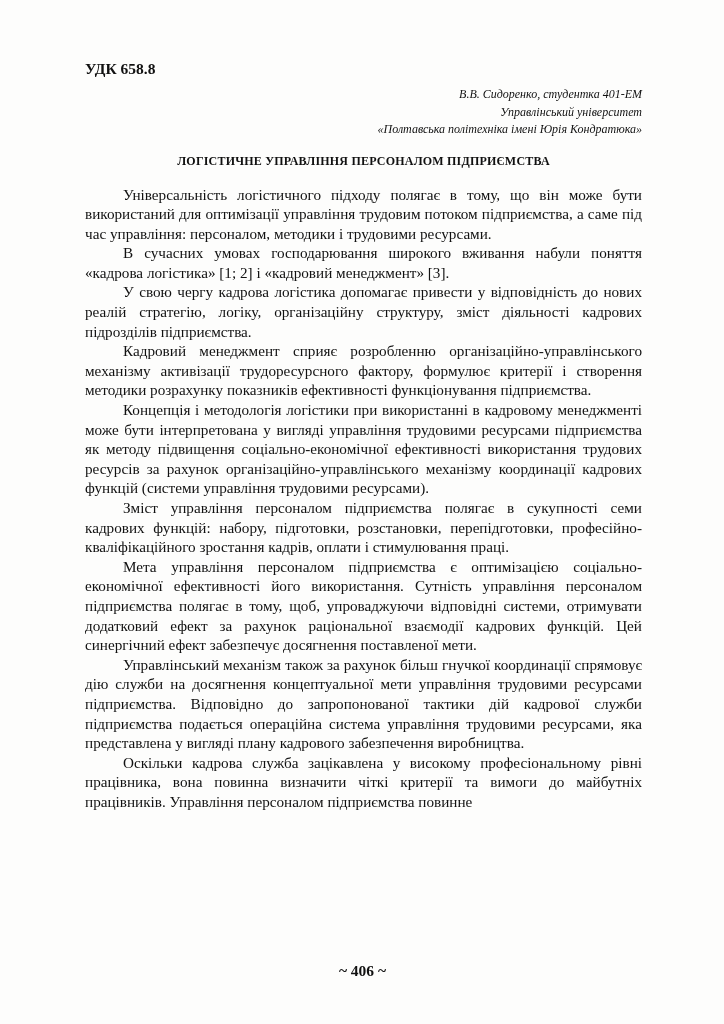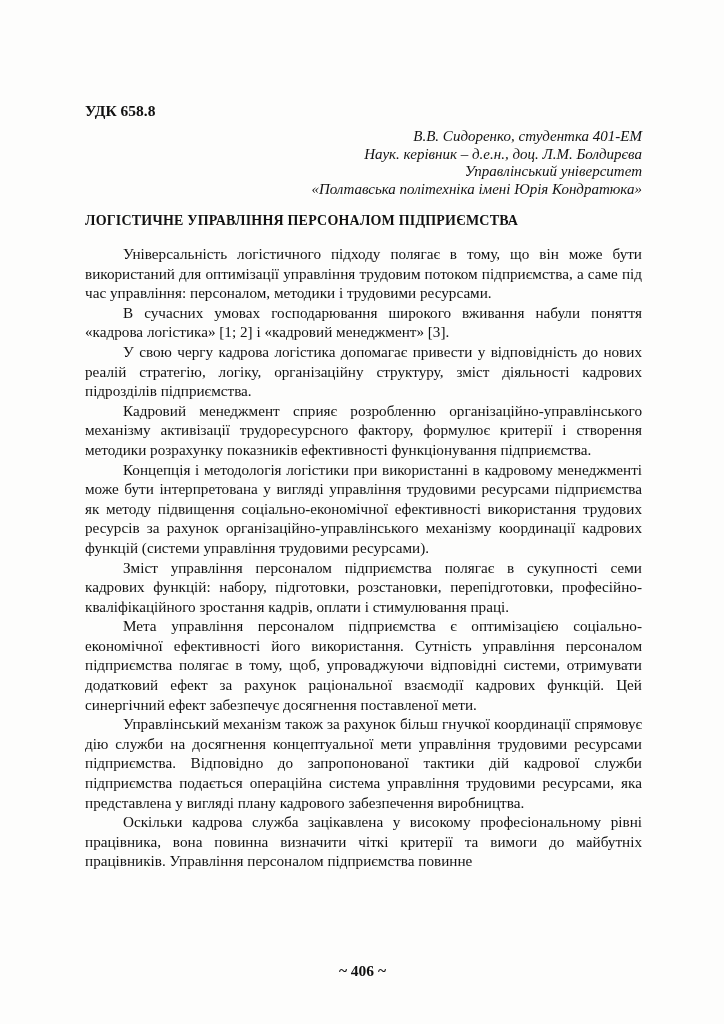--- a/index.html
+++ b/index.html
@@ -8,40 +8,41 @@
     background: #e8e8e8;
     font-family: "Liberation Serif", "DejaVu Serif", serif;
   }
   .page {
     position: relative;
     width: 724px;
     height: 1024px;
     margin: 0 auto;
     background: #fdfdfc;
     box-sizing: border-box;
-    padding: 102px 82px 0 85px;
+    padding: 60px 82px 0 85px;
     color: #111;
     overflow: hidden;
   }
   .udc {
     font-weight: bold;
     font-size: 15.5px;
     margin-bottom: 8px;
   }
   .author-block {
     text-align: right;
     font-style: italic;
-    font-size: 15px;
+    font-size: 12px;
     line-height: 17.5px;
     margin-bottom: 12px;
   }
   .paper-title {
     margin: 8px 0 13px 0;
+    text-align: center;
     font-weight: bold;
-    font-size: 14px;
+    font-size: 12px;
     line-height: 21px;
     letter-spacing: 0.2px;
   }
   .paper-body p {
     margin: 0;
     text-align: justify;
     text-indent: 38px;
     font-size: 15.2px;
     line-height: 19.6px;
   }
@@ -57,21 +58,20 @@
 </style>
 </head>
 <body>
 
 <div class="page">
 
   <div class="udc">УДК 658.8</div>
 
   <div class="author-block">
     <div>В.В. Сидоренко, студентка 401-ЕМ</div>
-    <div>Наук. керівник – д.е.н., доц. Л.М. Болдирєва</div>
     <div>Управлінський університет</div>
     <div>«Полтавська політехніка імені Юрія Кондратюка»</div>
   </div>
 
   <h1 class="paper-title">ЛОГІСТИЧНЕ УПРАВЛІННЯ ПЕРСОНАЛОМ ПІДПРИЄМСТВА</h1>
 
   <div class="paper-body">
     <p>Універсальність логістичного підходу полягає в тому, що він може бути використаний для оптимізації управління трудовим потоком підприємства, а саме під час управління: персоналом, методики і трудовими ресурсами.</p>
     <p>В сучасних умовах господарювання широкого вживання набули поняття «кадрова логістика» [1; 2] і «кадровий менеджмент» [3].</p>
     <p>У свою чергу кадрова логістика допомагає привести у відповідність до нових реалій стратегію, логіку, організаційну структуру, зміст діяльності кадрових підрозділів підприємства.</p>

